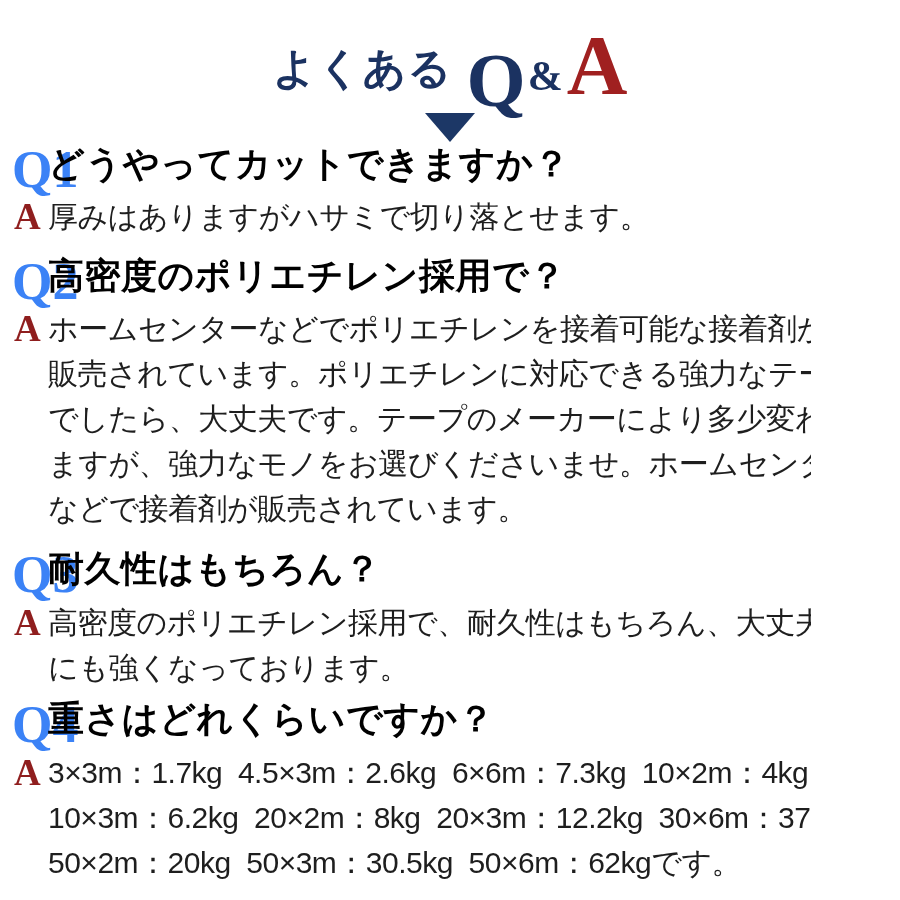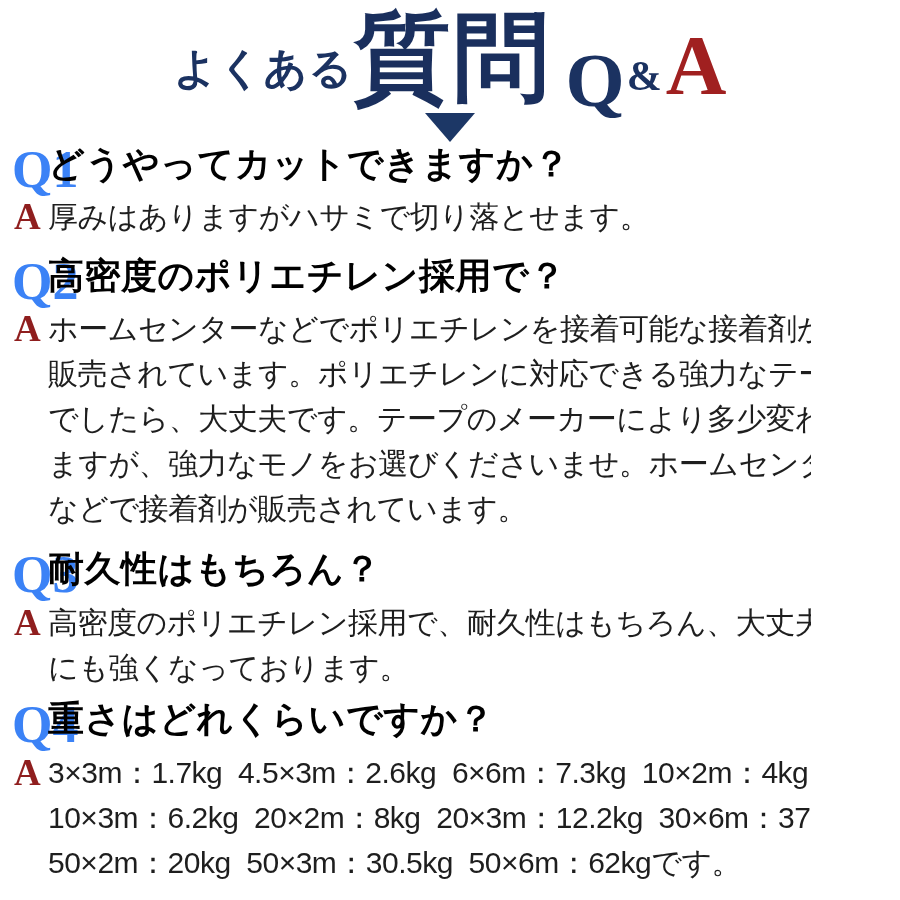--- a/index.html
+++ b/index.html
@@ -72,21 +72,20 @@
     white-space:pre-wrap;max-width:850px;
   }
 </style>
 </head>
 <body>
 
 <div class="page">
 
   <div class="header">
     <span class="hdr-prefix">よくある</span>
-    <span class="hdr-main">質問</span>
     <span class="hdr-q">Q</span>
     <span class="hdr-amp">&amp;</span>
     <span class="hdr-a">A</span>
   </div>
 
   <div class="arrow"></div>
 
   <div class="row" style="top:146px">
     <span class="q-label">Q1</span>
     <span class="q-text">どうやってカットできますか？</span>

